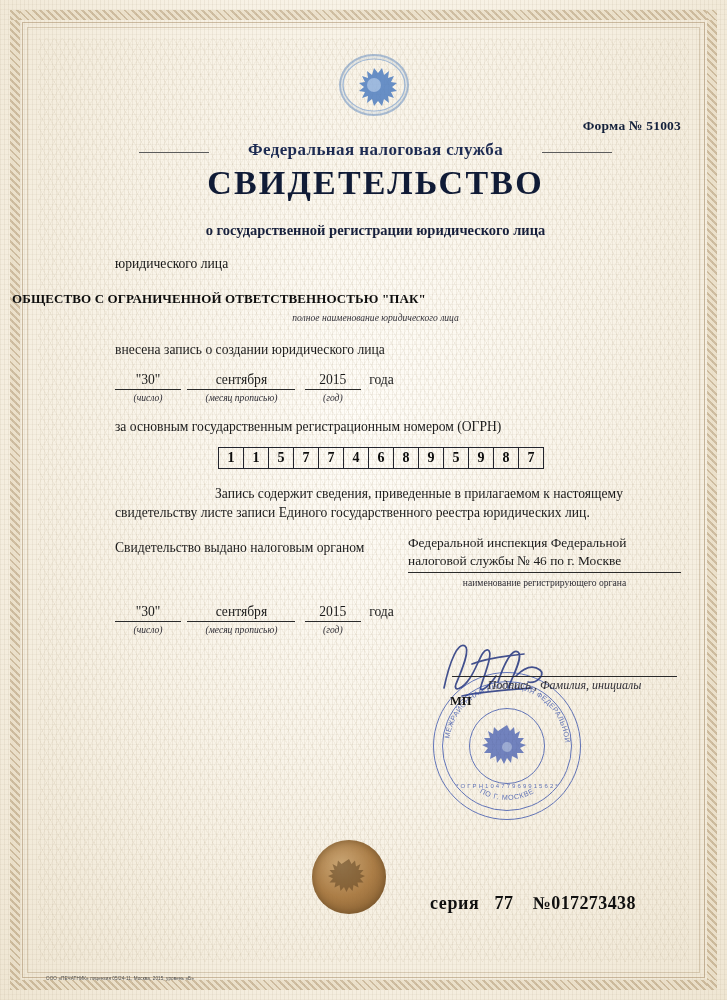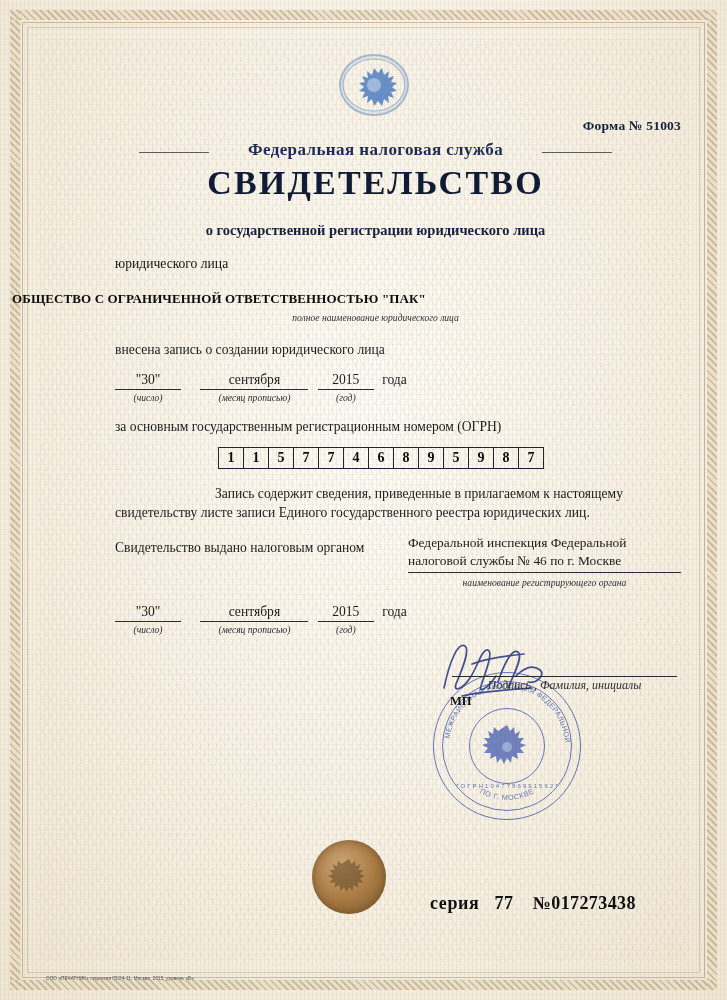--- a/index.html
+++ b/index.html
@@ -223,21 +223,21 @@
   }
   .date-row .cap {
     display: block;
     font-size: 9.6px;
     font-style: italic;
     color: #2e2d35;
     line-height: 13px;
     padding-top: 1px;
   }
   .cell-day   { width: 66px; }
-  .cell-month { width: 108px; margin-left: 16px; }
+  .cell-month { width: 108px; margin-left: 3px; }
   .cell-year  { width: 56px; margin-left: 6px; }
   .year-suffix {
     display: inline-block;
     vertical-align: top;
     line-height: 16px;
     margin-left: 5px;
   }
 
   .ogrn-label {
     position: absolute;
@@ -294,21 +294,20 @@
   }
   .authority .under {
     border-bottom: 1px solid #2a2a2a;
     padding-bottom: 2px;
     display: block;
   }
   .authority .cap {
     display: block;
     text-align: center;
     font-size: 9.6px;
-    font-style: italic;
     color: #2e2d35;
     padding-top: 1px;
   }
 
   
   .inspector {
     position: absolute;
     left: 103px;
     top: 648px;
     font-size: 13.6px;

